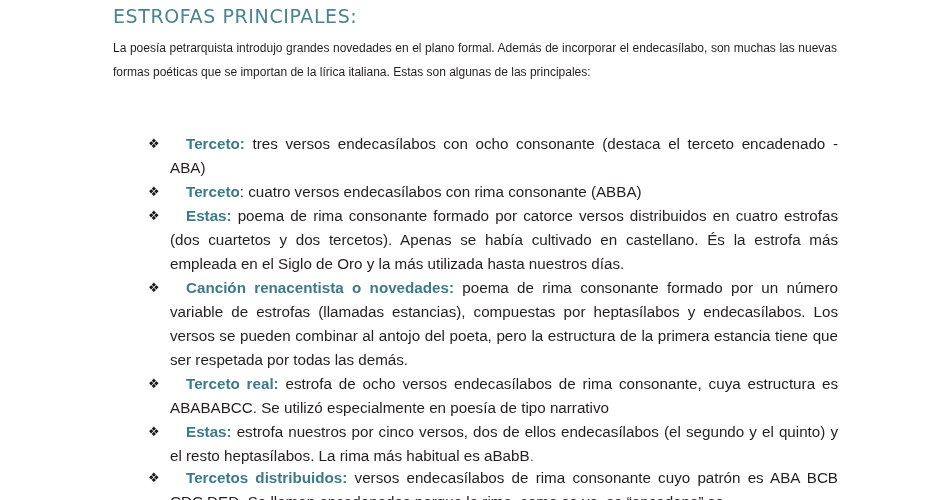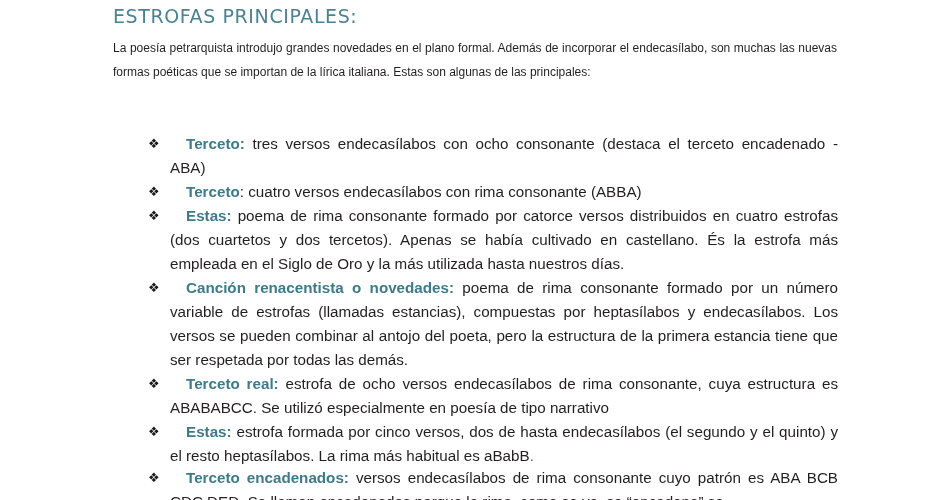--- a/index.html
+++ b/index.html
@@ -143,25 +143,25 @@
       <span class="body"><span class="term">Canción renacentista o novedades:</span><span> poema de rima consonante formado por un número variable de estrofas (llamadas estancias), compuestas por heptasílabos y endecasílabos. Los versos se pueden combinar al antojo del poeta, pero la estructura de la primera estancia tiene que ser respetada por todas las demás.</span></span>
     </div>
 
     <div class="bullet-row">
       <span class="marker">❖</span>
       <span class="body"><span class="term">Terceto real:</span><span> estrofa de ocho versos endecasílabos de rima consonante, cuya estructura es ABABABCC. Se utilizó especialmente en poesía de tipo narrativo</span></span>
     </div>
 
     <div class="bullet-row">
       <span class="marker">❖</span>
-      <span class="body"><span class="term">Estas:</span><span> estrofa formada por cinco versos, dos de hasta endecasílabos (el segundo y el quinto) y el resto heptasílabos. La rima más habitual es aBabB</span><span class="accent-dot">.</span></span>
+      <span class="body"><span class="term">Estas:</span><span> estrofa nuestros por cinco versos, dos de ellos endecasílabos (el segundo y el quinto) y el resto heptasílabos. La rima más habitual es aBabB</span><span class="accent-dot">.</span></span>
     </div>
 
   </div>
 
   <div class="clipped">
     <div class="bullet-row">
       <span class="marker">❖</span>
-      <span class="body"><span class="term">Terceto encadenados:</span><span> versos endecasílabos de rima consonante cuyo patrón es ABA BCB CDC DED. Se llaman encadenados porque la rima, como se ve, se “encadena” se</span></span>
+      <span class="body"><span class="term">Tercetos distribuidos:</span><span> versos endecasílabos de rima consonante cuyo patrón es ABA BCB CDC DED. Se llaman encadenados porque la rima, como se ve, se “encadena” se</span></span>
     </div>
   </div>
 
 </div>
 
 </body></html>

